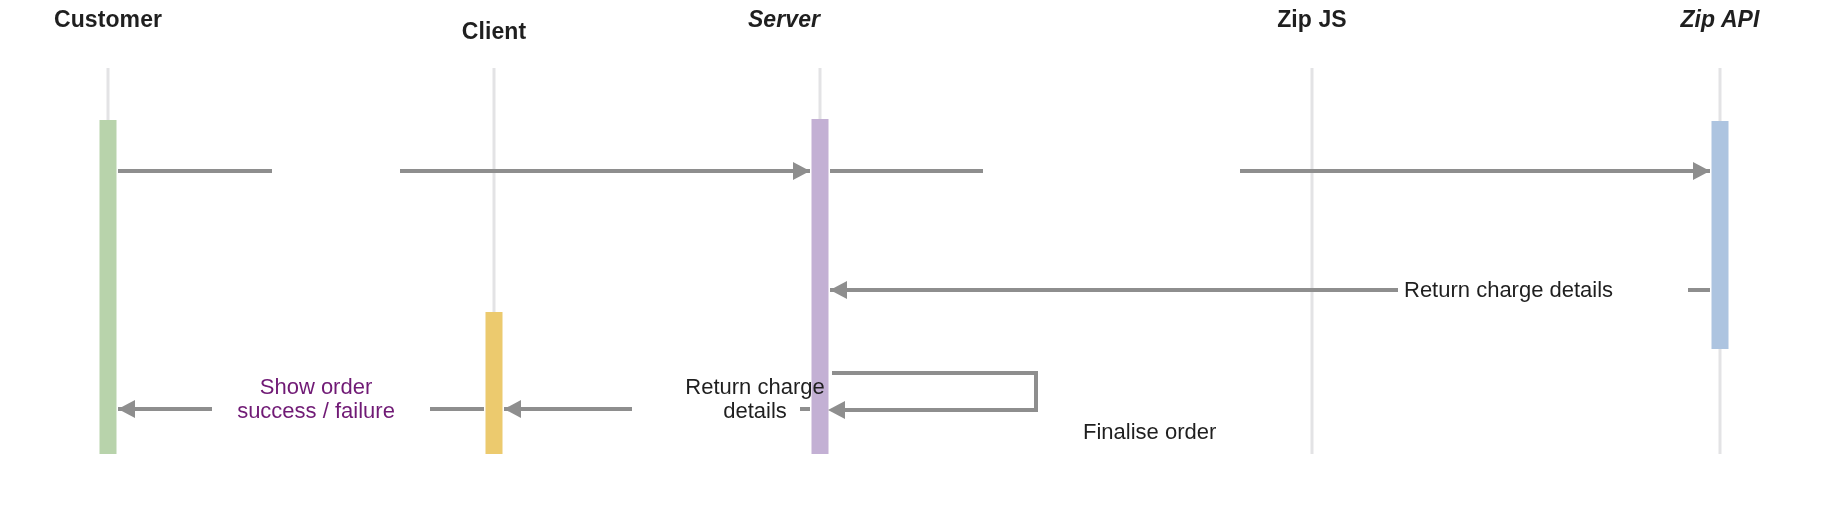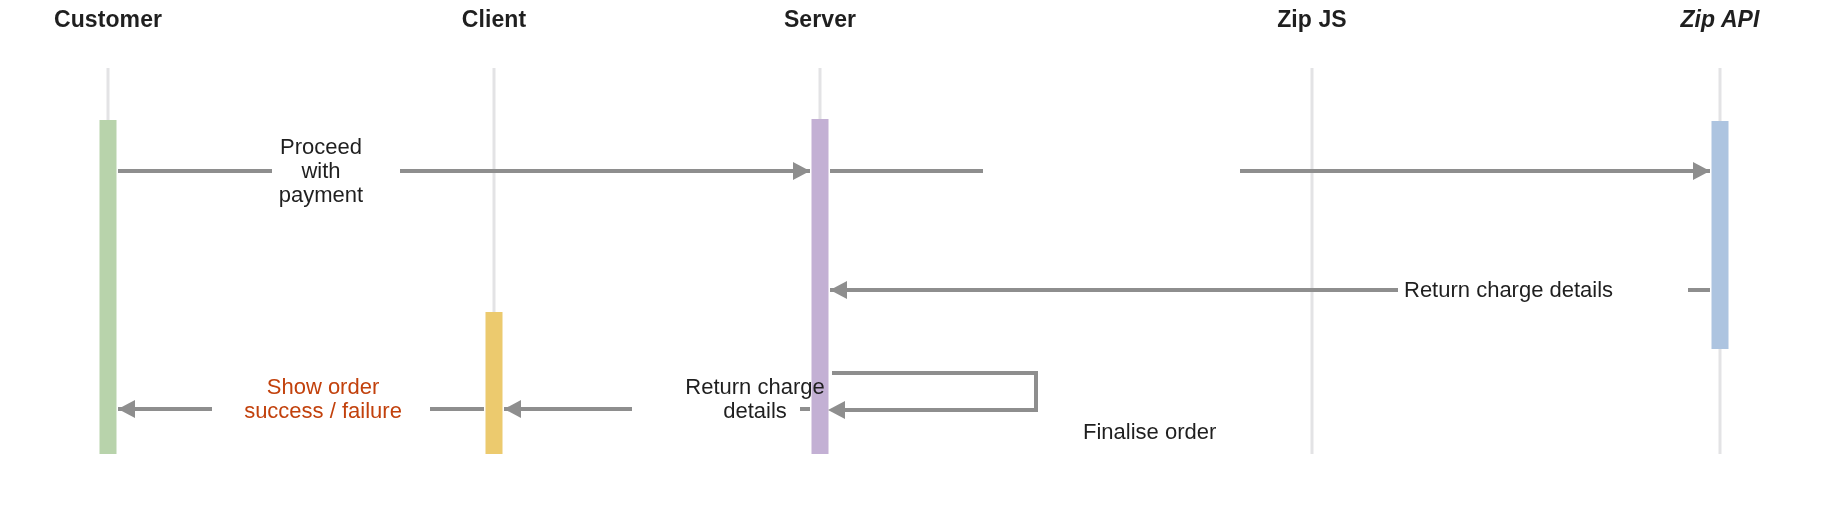--- a/index.html
+++ b/index.html
@@ -88,37 +88,34 @@
     background: #8e8e8e;
   }
 </style>
 </head>
 <body>
 
 <div id="canvas" style="width: 1842px; height: 454px; background: rgb(255, 255, 255);">
     <div class="actor-label" style="left: 108px; top: 6px;">Customer</div>
     <div class="lifeline" style="left: 108px; top: 68px; height: 438px; background: rgb(227, 227, 229);"></div>
     <div class="activation" style="left: 108px; top: 120px; height: 338px; background: rgb(184, 211, 171);"></div>
-    <div class="actor-label" style="left: 494px; top: 6px;">Client</div>
+    <div class="actor-label" style="left: 494px; top: 18px;">Client</div>
     <div class="lifeline" style="left: 494px; top: 68px; height: 438px; background: rgb(227, 227, 229);"></div>
     <div class="activation" style="left: 494px; top: 312px; height: 148px; background: rgb(236, 202, 110);"></div>
-    <div class="actor-label" style="left: 820px; top: 6px;">Server</div>
+    <div class="actor-label" style="left: 784px; top: 6px; font-style: italic;">Server</div>
     <div class="lifeline" style="left: 820px; top: 68px; height: 438px; background: rgb(227, 227, 229);"></div>
     <div class="activation" style="left: 820px; top: 119px; height: 341px; background: rgb(195, 176, 212);"></div>
     <div class="actor-label" style="left: 1312px; top: 6px;">Zip JS</div>
     <div class="lifeline" style="left: 1312px; top: 68px; height: 438px; background: rgb(227, 227, 229);"></div>
     <div class="actor-label" style="left: 1720px; top: 6px; font-style: italic;">Zip API</div>
     <div class="lifeline" style="left: 1720px; top: 68px; height: 438px; background: rgb(227, 227, 229);"></div>
     <div class="activation" style="left: 1720px; top: 121px; height: 228px; background: rgb(173, 196, 224);"></div>
     <div class="msg-line" style="left: 118px; top: 169px; width: 154px; background: rgb(142, 142, 142);"></div>
     <div class="msg-line" style="left: 400px; top: 169px; width: 410px; background: rgb(142, 142, 142);"></div>
     <div class="arrow-head right" style="top: 162px; left: 793px; border-left-color: rgb(142, 142, 142);"></div>
-    <div class="msg-label" style="left: 321px; top: 135px; color: rgb(31, 31, 31);">Proceed
-with
-payment</div>
     <div class="msg-line" style="left: 830px; top: 169px; width: 153px; background: rgb(142, 142, 142);"></div>
     <div class="msg-line" style="left: 1240px; top: 169px; width: 470px; background: rgb(142, 142, 142);"></div>
     <div class="arrow-head right" style="top: 162px; left: 1693px; border-left-color: rgb(142, 142, 142);"></div>
     <div class="msg-line" style="left: 830px; top: 288px; width: 568px; background: rgb(142, 142, 142);"></div>
     <div class="msg-line" style="left: 1688px; top: 288px; width: 22px; background: rgb(142, 142, 142);"></div>
     <div class="arrow-head left" style="top: 281px; left: 830px; border-right-color: rgb(142, 142, 142);"></div>
     <div class="msg-label left-align" style="left: 1404px; top: 278px; color: rgb(31, 31, 31);">Return charge details</div>
     <div class="selfloop" style="left: 0px; top: 0px; width: 1842px; height: 506px;">
       <div class="top" style="left: 832px; top: 371px; width: 206px; background: rgb(142, 142, 142);"></div>
       <div class="side" style="left: 1034px; top: 371px; height: 41px; background: rgb(142, 142, 142);"></div>
@@ -127,15 +124,15 @@
     </div>
     <div class="msg-label left-align" style="left: 1083px; top: 420px; color: rgb(31, 31, 31);">Finalise order</div>
     <div class="msg-line" style="left: 504px; top: 407px; width: 128px; background: rgb(142, 142, 142);"></div>
     <div class="msg-line" style="left: 800px; top: 407px; width: 10px; background: rgb(142, 142, 142);"></div>
     <div class="arrow-head left" style="top: 400px; left: 504px; border-right-color: rgb(142, 142, 142);"></div>
     <div class="msg-label" style="left: 714px; top: 375px; color: rgb(31, 31, 31); margin-left: 41px;">Return charge
 details</div>
     <div class="msg-line" style="left: 118px; top: 407px; width: 94px; background: rgb(142, 142, 142);"></div>
     <div class="msg-line" style="left: 430px; top: 407px; width: 54px; background: rgb(142, 142, 142);"></div>
     <div class="arrow-head left" style="top: 400px; left: 118px; border-right-color: rgb(142, 142, 142);"></div>
-    <div class="msg-label" style="left: 316px; top: 375px; color: #c2410c; margin-left: 7px;">Show order
+    <div class="msg-label" style="left: 316px; top: 375px; color: #701a75;">Show order
 success / failure</div>
   </div>
 
 </body></html>

